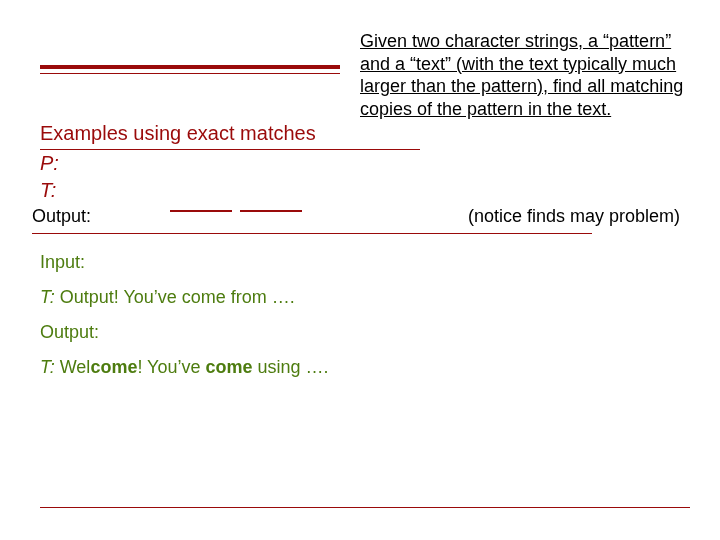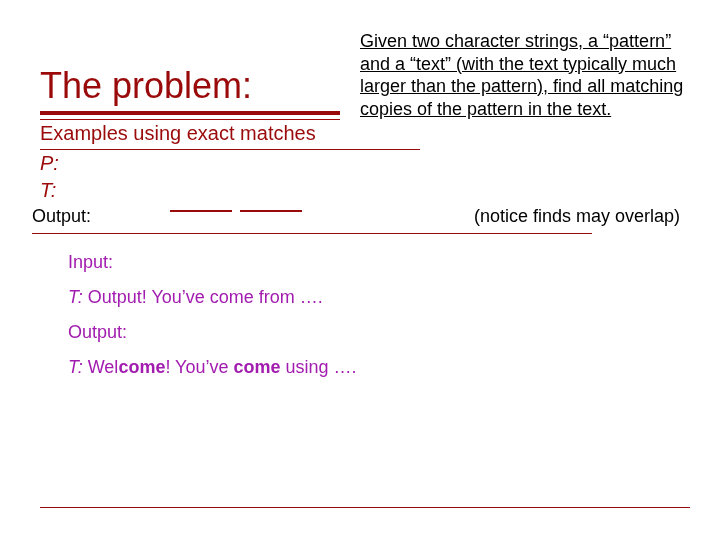--- a/index.html
+++ b/index.html
@@ -104,22 +104,21 @@
   }
   .output-hr {
     border: none;
     border-bottom: 1px solid #9a0a0a;
     margin: 6px 0 0 -8px;
     width: 560px;
   }
   .lower {
     margin-top: 18px;
     font-size: 18px;
-    color: #a21caf;
-    margin-left: 28px;
+    color: #4d7c0f;
   }
   .lower p {
     margin: 0 0 14px 0;
   }
   .lower .it {
     font-style: italic;
   }
   .col2 {
     margin-left: 270px;
   }
@@ -131,21 +130,20 @@
     border-bottom: 1px solid #9a0a0a;
   }
 </style>
 </head>
 <body>
 
 <div class="slide">
 
   <div class="top-row">
     <div class="title-block">
-      <h1 class="title">The problem:</h1>
       <div class="title-rule-red"></div>
       <div class="title-rule-thin"></div>
     </div>
     <div class="desc">Given two character strings, a “pattern” and a “text” (with the text typically much larger than the pattern), find all matching copies of the pattern in the text.</div>
   </div>
 
   <div class="examples">
     <div>Examples using exact matches</div>
     <hr class="ex-hr">
     <div class="row">
@@ -155,21 +153,21 @@
       <span class="lbl">T:</span>
     </div>
   </div>
 
   <div class="output-row">
     <span class="output-label">Output:</span>
     <div class="bars">
       <div class="bar"></div>
       <div class="bar"></div>
     </div>
-    <span class="notice">(notice finds may overlap)</span>
+    <span class="notice">(notice finds may problem)</span>
   </div>
   <hr class="output-hr">
 
   <div class="lower">
     <p>Input:</p>
     <p>
       <span class="it">T:</span>
       <span> </span><span>Output! You’ve come from ….</span>
     </p>
     <p class="col2">Output:</p>

